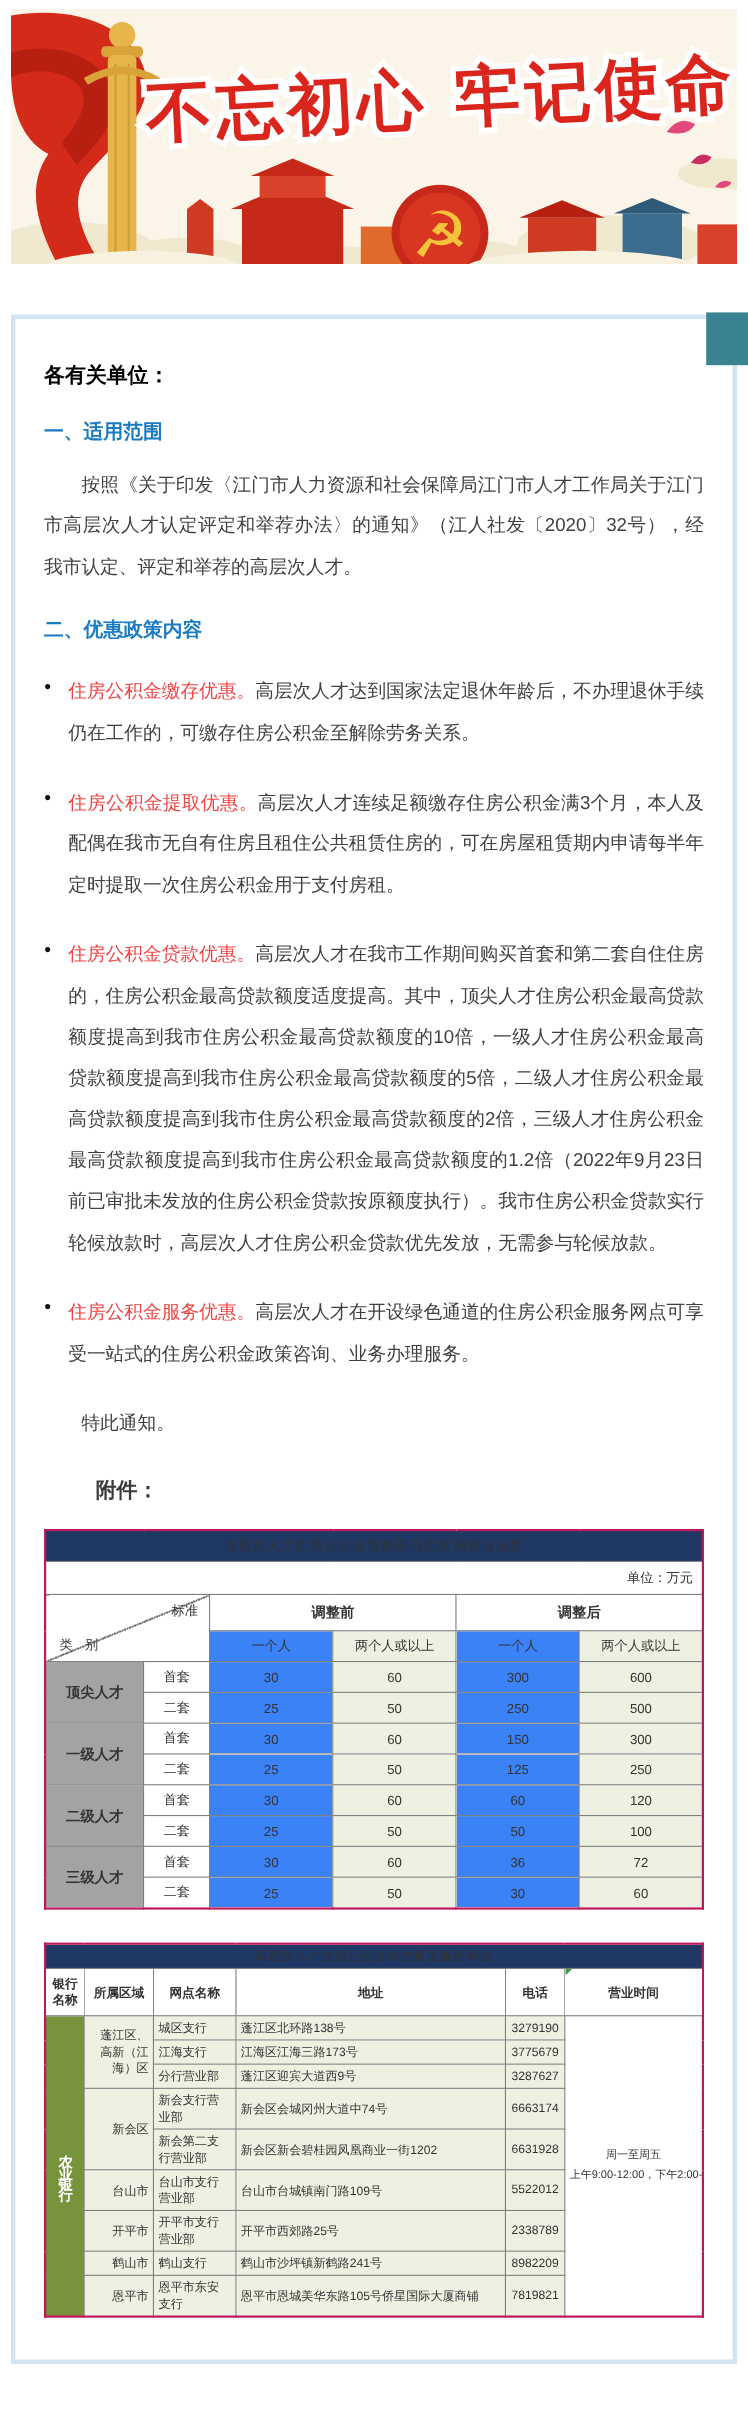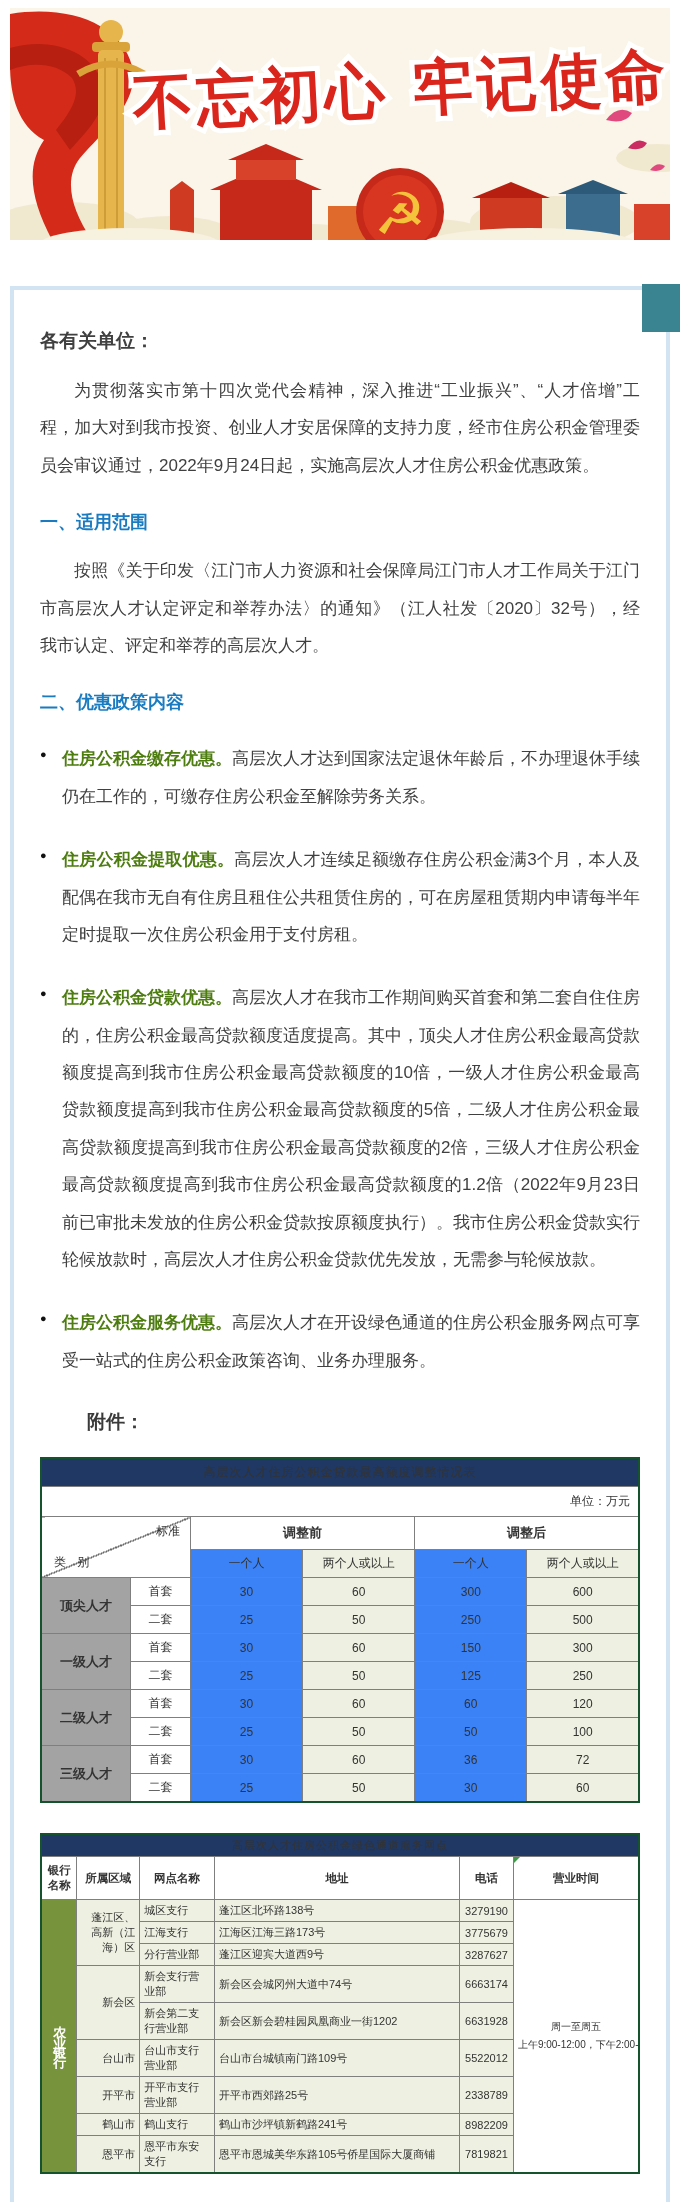--- a/index.html
+++ b/index.html
@@ -9,34 +9,34 @@
   
   .banner{margin:8px 10px 0 10px;width:660px;height:232px;overflow:hidden;}
 
   
   .card-wrap{position:relative;margin:46px 10px 0 10px;}
   .card{position:relative;z-index:1;border:4px solid #d2e4f2;background:#fff;padding:24px 26px 38px 26px;}
   .corner{position:absolute;z-index:2;background:#3a8492;}
   .corner.tr{top:-2px;right:-10px;width:38px;height:48px;}
 
   
-  .salutation{margin:14px 0 0 0;font-size:19px;font-weight:bold;color:#404040;}
+  .salutation{margin:14px 0 0 0;font-size:19px;font-weight:bold;color:#000000;}
   .para{margin:18px 0 0 0;font-size:17px;line-height:2.2;text-align:justify;color:#404040;}
   .indent{text-indent:2em;}
   .sec-title{margin:26px 0 0 0;font-size:18px;font-weight:bold;color:#1a7bc0;}
   ul.bullets{margin:10px 0 0 0;padding:0;list-style:none;}
   ul.bullets li{position:relative;margin-top:26px;padding-left:22px;font-size:17px;line-height:2.2;text-align:justify;color:#404040;}
   ul.bullets li::before{content:"●";position:absolute;left:0;top:2px;font-size:11px;color:#111;}
-  .b-title{color:#4d7c0f;font-weight:bold;}
+  .b-title{color:#ef4444;font-weight:normal;}
   .closing{margin-top:26px;}
   .attach{margin:30px 0 0 0;font-size:19px;font-weight:bold;color:#3a3a3a;padding-left:47px;}
 
   
   table{border-collapse:collapse;table-layout:fixed;width:100%;}
-  .tbl{margin-top:22px;border:2px solid #14532d;}
+  .tbl{margin-top:22px;border:2px solid #be185d;}
   .tbl td,.tbl th{border:1px solid #7f7f7f;font-weight:normal;color:#333;overflow:hidden;}
   .title-bar{background:#1f3864;color:#fff;font-weight:bold;font-size:17px;text-align:center;padding:9px 4px;letter-spacing:1px;border:1px solid #1f3864;}
 
   
   .t1 td{font-size:12px;text-align:center;padding:5px 4px;}
   .t1 .unit{background:#fff;text-align:right;font-size:12px;padding:6px 8px;color:#333;}
   .t1 .grp{background:#fff;font-weight:bold;font-size:13px;padding:7px 4px;}
   .t1 .c-blue{background:#3b82f6;margin-top:20px;}
   .t1 .c-green{background:#eef0e1;}
   .t1 .cat{background:#a3a3a3;font-weight:bold;font-size:13px;}
@@ -119,33 +119,33 @@
       </g>
     </svg>
   </div>
 
   <div class="card-wrap">
     <div class="corner tr"></div>
 
     <div class="card">
 
       <p class="salutation">各有关单位：</p>
-      <p class="para indent">为贯彻落实市第十四次党代会精神，深入推进“工业振兴”、“人才倍增”工程，加大对到我市投资、创业人才安居保障的支持力度，经市住房公积金管理委员会审议通过，2022年9月24日起，实施高层次人才住房公积金优惠政策。</p>
 
       <h3 class="sec-title">一、适用范围</h3>
       <p class="para indent">按照《关于印发〈江门市人力资源和社会保障局江门市人才工作局关于江门市高层次人才认定评定和举荐办法〉的通知》（江人社发〔2020〕32号），经我市认定、评定和举荐的高层次人才。</p>
 
       <h3 class="sec-title">二、优惠政策内容</h3>
       <ul class="bullets" id="bullet-list">
           <li><span class="b-title">住房公积金缴存优惠。</span><span class="b-body">高层次人才达到国家法定退休年龄后，不办理退休手续仍在工作的，可缴存住房公积金至解除劳务关系。</span></li>
           <li><span class="b-title">住房公积金提取优惠。</span><span class="b-body">高层次人才连续足额缴存住房公积金满3个月，本人及配偶在我市无自有住房且租住公共租赁住房的，可在房屋租赁期内申请每半年定时提取一次住房公积金用于支付房租。</span></li>
           <li><span class="b-title">住房公积金贷款优惠。</span><span class="b-body">高层次人才在我市工作期间购买首套和第二套自住住房的，住房公积金最高贷款额度适度提高。其中，顶尖人才住房公积金最高贷款额度提高到我市住房公积金最高贷款额度的10倍，一级人才住房公积金最高贷款额度提高到我市住房公积金最高贷款额度的5倍，二级人才住房公积金最高贷款额度提高到我市住房公积金最高贷款额度的2倍，三级人才住房公积金最高贷款额度提高到我市住房公积金最高贷款额度的1.2倍（2022年9月23日前已审批未发放的住房公积金贷款按原额度执行）。我市住房公积金贷款实行轮候放款时，高层次人才住房公积金贷款优先发放，无需参与轮候放款。</span></li>
           <li><span class="b-title">住房公积金服务优惠。</span><span class="b-body">高层次人才在开设绿色通道的住房公积金服务网点可享受一站式的住房公积金政策咨询、业务办理服务。</span></li>
         </ul>
 
+      <p class="para indent closing">特此通知。</p>
       <p class="attach">附件：</p>
 
       <table class="tbl t1" id="t1">
         <colgroup>
           <col style="width:15%">
             <col style="width:10%">
           <col style="width:18.75%">
             <col style="width:18.75%">
           <col style="width:18.75%">
             <col style="width:18.75%">

